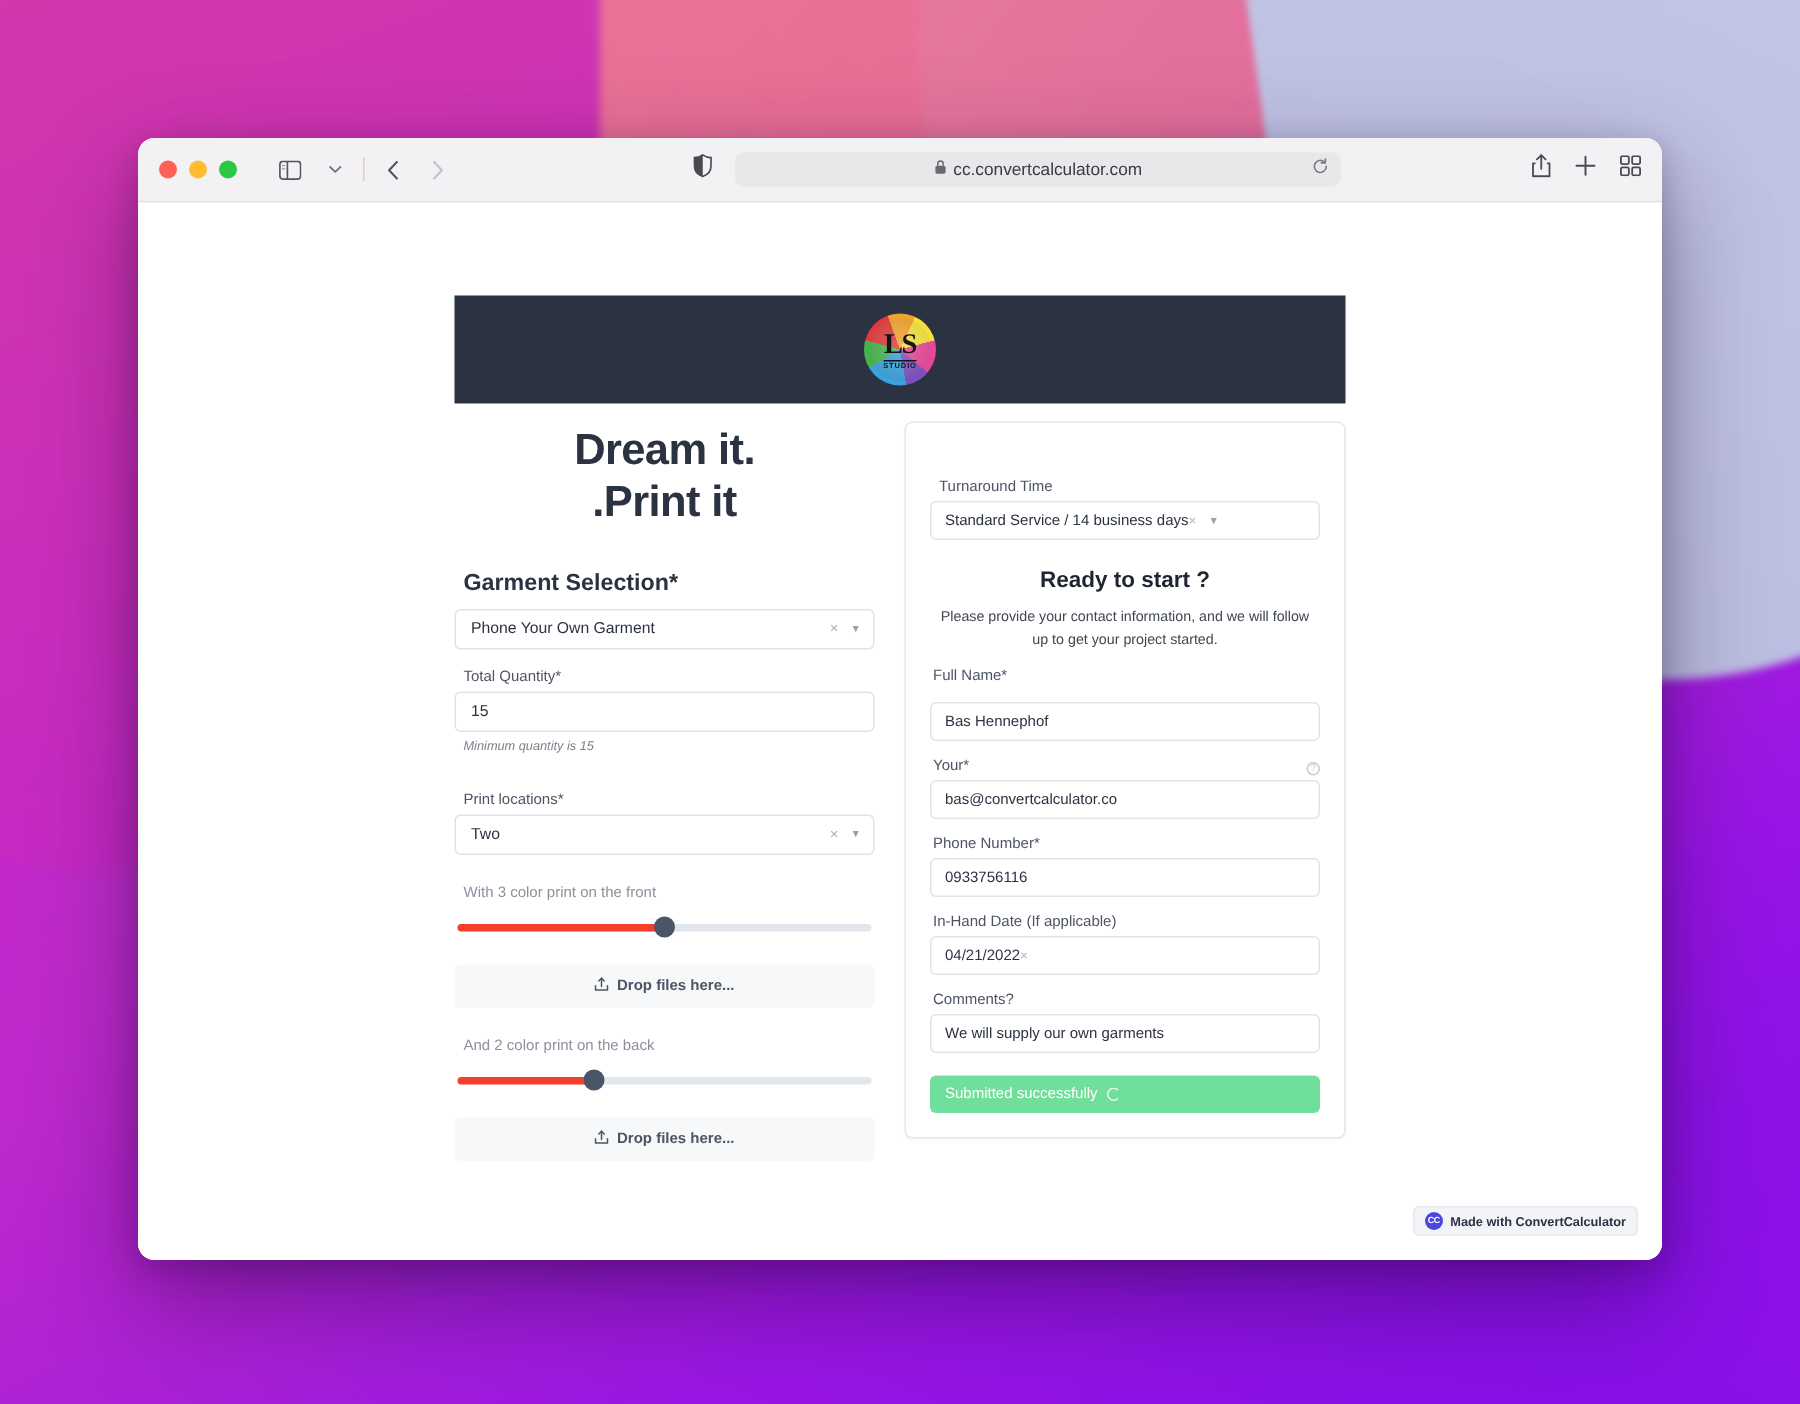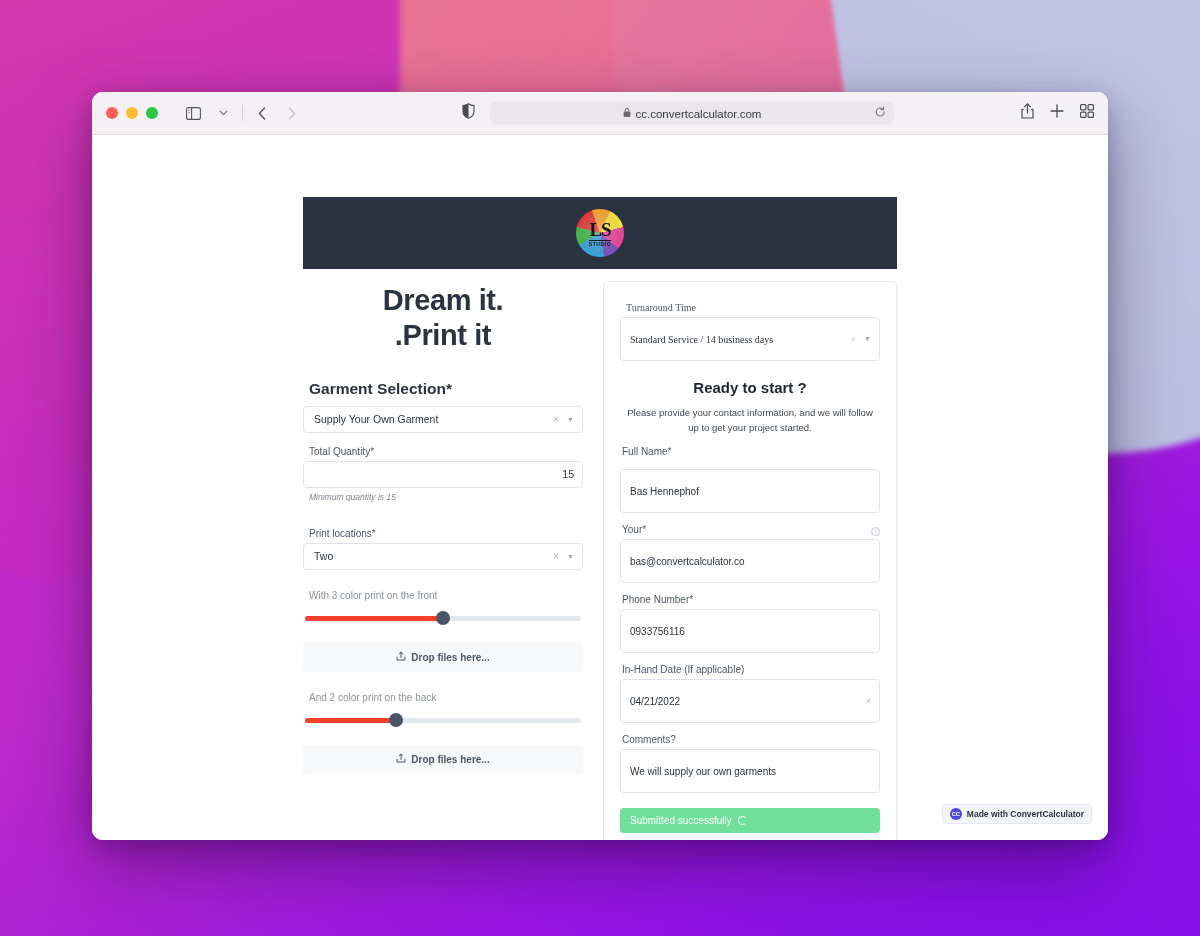--- a/index.html
+++ b/index.html
@@ -163,21 +163,21 @@
     font-size: 8.5px; color: #7a808c; font-style: italic;
     margin: 4px 0 0 6px;
   }
 
   .input, .select {
     width: 100%; height: 27px;
     border: 1px solid #dfe3e9; border-radius: 4px;
     background: #fff;
     display: flex; align-items: center;
     padding: 0 8px 0 10px;
-    font-size: 10.5px; color: #2b3241; justify-content: flex-end;
+    font-size: 10.5px; color: #2b3241;
   }
   .select { justify-content: space-between; }
   .select .sel-ctrls { display: flex; align-items: center; gap: 8px; color: #a9afba; font-size: 10px; }
   .select .caret { font-size: 7px; color: #9aa1ad; }
 
   .slider-label { font-size: 10px; color: #8b919d; margin: 20px 0 10px 6px; }
   .slider-wrap { position: relative; height: 14px; margin: 0 2px; }
   .slider-track {
     position: absolute; top: 5px; left: 0; right: 0; height: 5px;
     background: #e2e7ed; border-radius: 3px;
@@ -225,23 +225,23 @@
   }
 
   .fld { margin-top: 11px; position: relative; }
   .fld-row { display: flex; align-items: center; justify-content: space-between; }
   .help-icon {
     width: 9px; height: 9px; border-radius: 50%;
     border: 1px solid #c3c9d2; color: #c3c9d2;
     font-size: 6.5px; line-height: 7px; text-align: center;
   }
   .input-r {
-    width: 100%; height: 44px;
+    width: 100%; height: 26px;
     border: 1px solid #dfe3e9; border-radius: 4px; background: #fff;
-    display: flex; align-items: center; justify-content: space-between;
+    display: flex; align-items: center; justify-content: flex-start;
     padding: 0 8px 0 9px;
     font-size: 10px; color: #2b3241;
   }
   .clear-x { color: #b2b8c2; font-size: 9px; }
 
   .submit-btn {
     margin-top: 15px;
     height: 25px; border-radius: 4px;
     background: #6fdf9b;
     display: flex; align-items: center;
@@ -376,21 +376,21 @@
     <div class="content">
 
       <div class="col-left">
         <div class="hero-title">
           <div>Dream it.</div>
           <div>.Print it</div>
         </div>
 
         <div class="sec-title">Garment Selection*</div>
         <div class="select">
-          <span>Supply Your Own Garment</span>
+          <span>Phone Your Own Garment</span>
           <span class="sel-ctrls">
             <span>×</span>
             <span class="caret">▼</span>
           </span>
         </div>
 
         <div style="margin-top:13px;">
           <div class="fld-label">Total Quantity*</div>
           <div class="input">
             <span>15</span>
@@ -441,21 +441,21 @@
               </svg>
           </span>
           <span>Drop files here...</span>
         </div>
       </div>
 
       <div class="col-right">
         <div class="card">
 
 
-          <div style="margin-top:2px;font-family:Liberation Serif, serif;">
+          <div style="margin-top:19px;">
             <div class="fld-label">Turnaround Time</div>
             <div class="input-r">
               <span>Standard Service / 14 business days</span>
               <span class="sel-ctrls" style="display:flex;gap:8px;align-items:center;">
                 <span class="clear-x">×</span>
                 <span class="caret" style="font-size:7px;color:#9aa1ad;">▼</span>
               </span>
             </div>
           </div>
 

